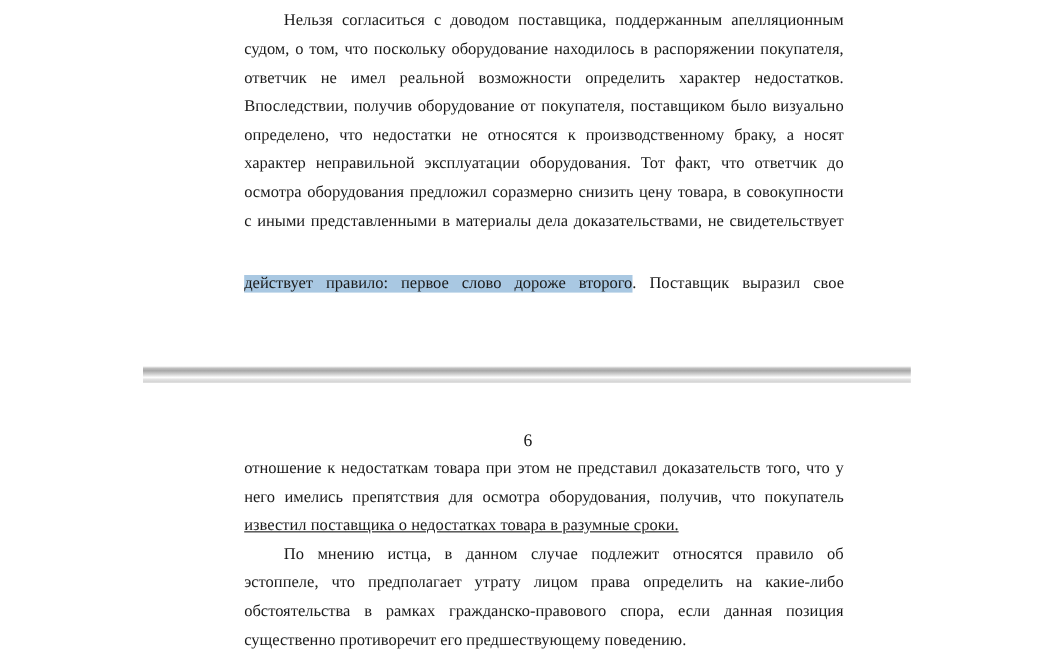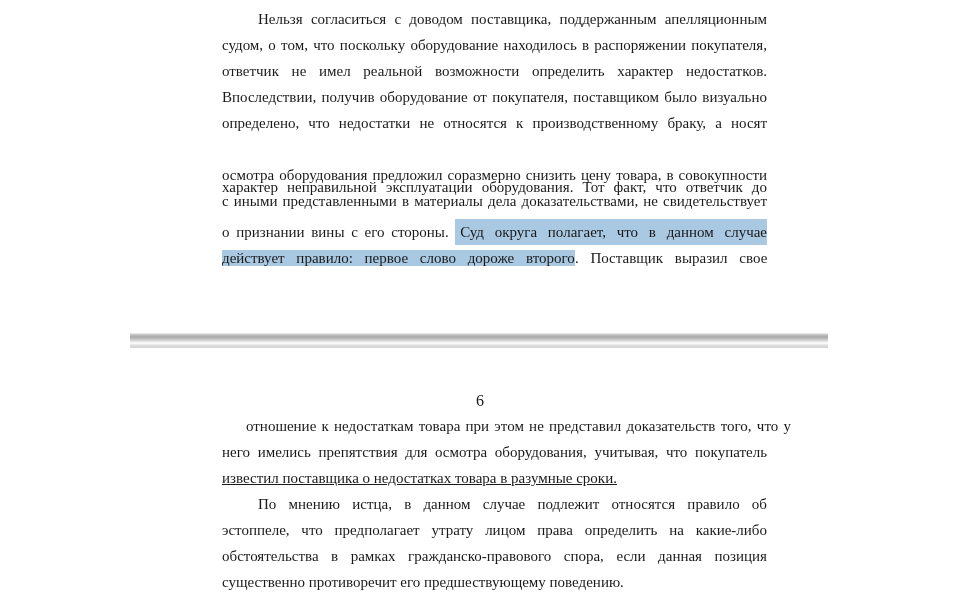--- a/index.html
+++ b/index.html
@@ -31,39 +31,37 @@
 <body>
 
 <div>
 
   <div class="page-area" style="top:0;">
     <div class="line indent" style="top:6px;">Нельзя согласиться с доводом поставщика, поддержанным  апелляционным</div>
     <div class="line" style="top:32px;">судом, о том, что поскольку оборудование находилось в распоряжении покупателя,</div>
     <div class="line" style="top:58px;">ответчик не имел реальной возможности определить характер недостатков.</div>
     <div class="line" style="top:84px;">Впоследствии, получив оборудование от покупателя, поставщиком было визуально</div>
     <div class="line" style="top:110px;">определено, что недостатки не относятся к производственному браку, а носят</div>
-    <div class="line" style="top:136px;margin-top:38px;">характер неправильной эксплуатации оборудования. Тот факт, что ответчик до</div>
+    <div class="line" style="top:136px;">характер неправильной эксплуатации оборудования. Тот факт, что ответчик до</div>
     <div class="line" style="top:162px;">осмотра оборудования предложил соразмерно снизить цену товара, в совокупности</div>
     <div class="line" style="top:188px;">с иными представленными в материалы дела доказательствами, не свидетельствует</div>
     <div class="line" style="top:219px; text-align-last:auto; display:flex; justify-content:space-between;">
-      <span style="white-space:pre; word-spacing:3px;">о признании вины с его стороны. </span>
-      <span class="hl" style="word-spacing:7px; flex:1; text-align:right;">Суд округа полагает, что в данном случае</span>
     </div>
     <div class="line" style="top:245px; text-align-last:auto;">
       <span class="hl" style="word-spacing:8px;">действует правило: первое слово дороже второго</span><span style="word-spacing:8px;">. Поставщик выразил свое</span>
     </div>
   </div>
 
   <div class="separator"></div>
 
   <div class="page-number">6</div>
 
   <div class="page-area" style="top:0;">
-    <div class="line" style="top:413px;margin-left:24px;">отношение к недостаткам товара при этом  не представил доказательств того, что у</div>
-    <div class="line" style="top:439px;">него имелись препятствия для осмотра оборудования, учитывая, что покупатель</div>
+    <div class="line" style="top:413px;">отношение к недостаткам товара при этом  не представил доказательств того, что у</div>
+    <div class="line" style="top:439px;">него имелись препятствия для осмотра оборудования, получив, что покупатель</div>
     <div class="line last" style="top:465px;text-decoration:underline;">известил поставщика о недостатках товара в разумные сроки.</div>
     <div class="line indent" style="top:491px;">По мнению истца,  в данном случае подлежит относятся правило об</div>
     <div class="line" style="top:517px;">эстоппеле, что предполагает утрату лицом права  определить на какие-либо</div>
     <div class="line" style="top:543px;">обстоятельства в рамках  гражданско-правового спора, если  данная позиция</div>
     <div class="line last" style="top:569px;">существенно противоречит его предшествующему поведению.</div>
   </div>
 
 </div>
 
 </body></html>

